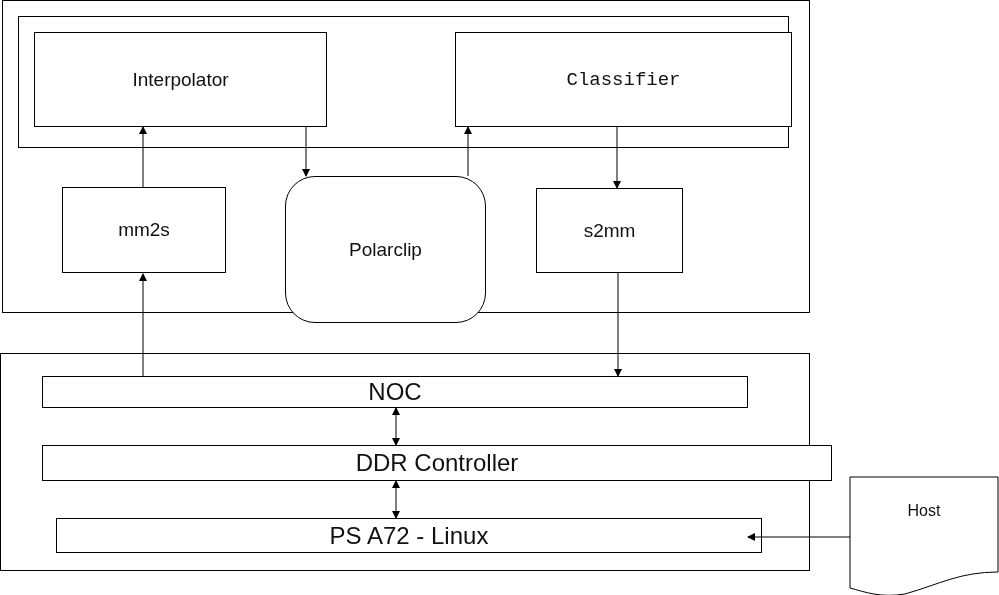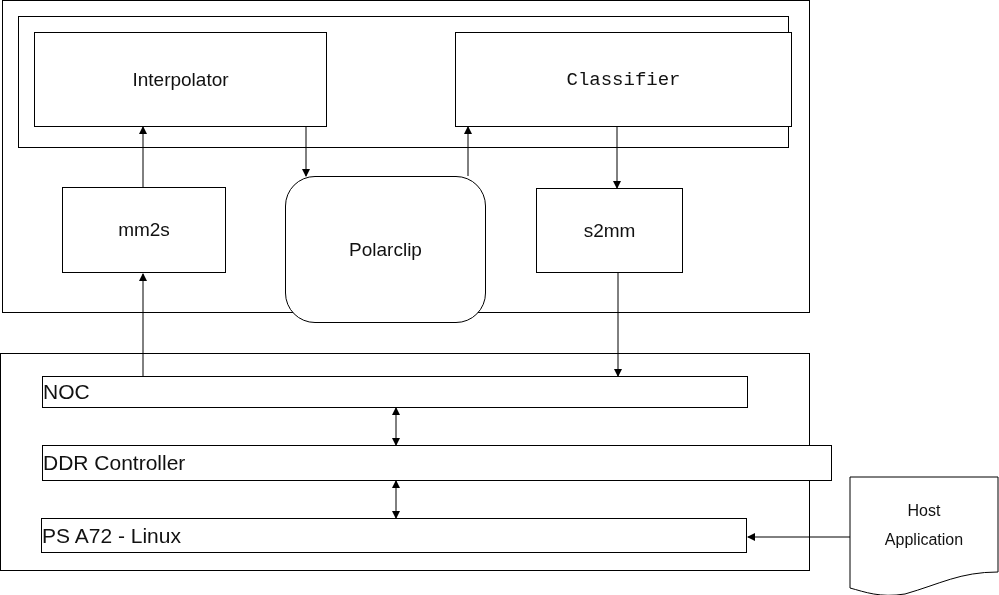--- a/index.html
+++ b/index.html
@@ -2,21 +2,21 @@
 <html><head>
   <meta charset="utf-8">
   <style>
     html, body { margin: 0; padding: 0; background: #ffffff; }
     body { width: 999px; height: 595px; position: relative; overflow: hidden;
            font-family: "Liberation Sans", "DejaVu Sans", sans-serif; color: #111; }
     .box { position: absolute; box-sizing: border-box; border: 1px solid #000; background: transparent; }
     .node { position: absolute; box-sizing: border-box; border: 1px solid #000; background: #fff;
             display: flex; align-items: center; justify-content: center; font-size: 19px; text-align: right; }
     .bar { position: absolute; box-sizing: border-box; border: 1px solid #000; background: #fff;
-           display: flex; align-items: center; justify-content: flex-start; font-size: 21px; }
+           display: flex; align-items: center; justify-content: center; font-size: 24px; }
     svg.wires { position: absolute; left: 0; top: 0; }
     .doc-label { position: absolute; text-align: center; font-size: 16px; line-height: 29px; }
   </style>
 </head>
 <body>
 
 <div class="box" style="left:2px; top:0px; width:808px; height:313px;"></div>
 
 <div class="box" style="left:18px; top:16px; width:771px; height:132px;"></div>
 
@@ -38,21 +38,21 @@
 </div>
 
 <div class="box" style="left:0px; top:353px; width:810px; height:218px;"></div>
 
 <div class="bar" style="left:42px; top:376px; width:706px; height:32px;">
   <span>NOC</span>
 </div>
 <div class="bar" style="left:42px; top:445px; width:790px; height:36px;">
   <span>DDR Controller</span>
 </div>
-<div class="bar" style="left:41px; top:518px; width:706px; height:35px;">
+<div class="bar" style="left:56px; top:518px; width:706px; height:35px;">
   <span>PS A72 - Linux</span>
 </div>
 
 <svg class="wires" width="999" height="595" viewBox="0 0 999 595">
   <defs>
     <marker id="ah" markerWidth="8" markerHeight="8" refX="7" refY="4" orient="auto" markerUnits="userSpaceOnUse">
       <path d="M0,0 L8,4 L0,8 z" fill="#000"></path>
     </marker>
     <marker id="ahs" markerWidth="8" markerHeight="8" refX="1" refY="4" orient="auto" markerUnits="userSpaceOnUse">
       <path d="M8,0 L0,4 L8,8 z" fill="#000"></path>
@@ -75,14 +75,13 @@
 
   <line x1="396" y1="481" x2="396" y2="518" stroke="#000" stroke-width="1" marker-start="url(#ahs)" marker-end="url(#ah)"></line>
 
   <line x1="850" y1="537" x2="748" y2="537" stroke="#000" stroke-width="1" marker-end="url(#ah)"></line>
 
   <path d="M850,477 L998,477 L998,572 C960,572 940,584 905,594 C880,598 865,592 850,588 Z" fill="#fff" stroke="#000" stroke-width="1"></path>
 </svg>
 
 <div class="doc-label" style="left:850px; top:496px; width:148px;">
   <div>Host</div>
-  <div>Application</div>
 </div>
 
 </body></html>

